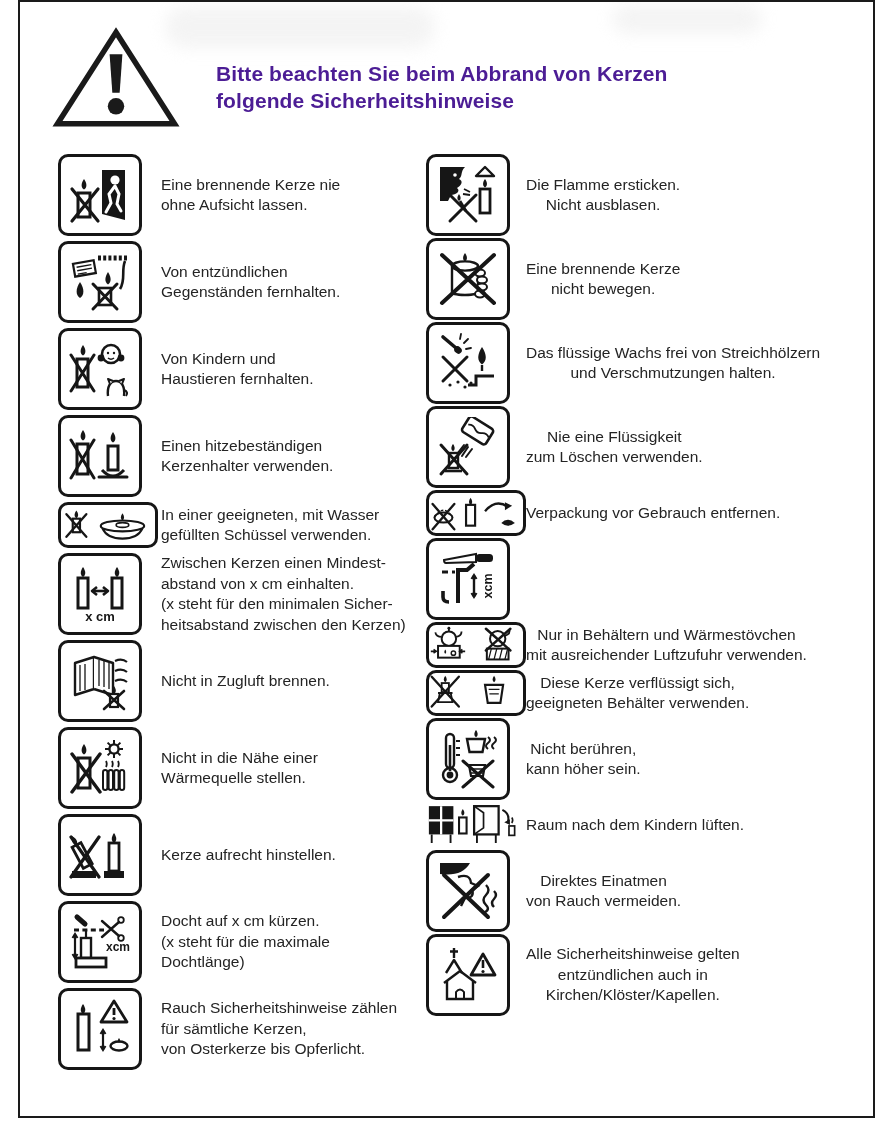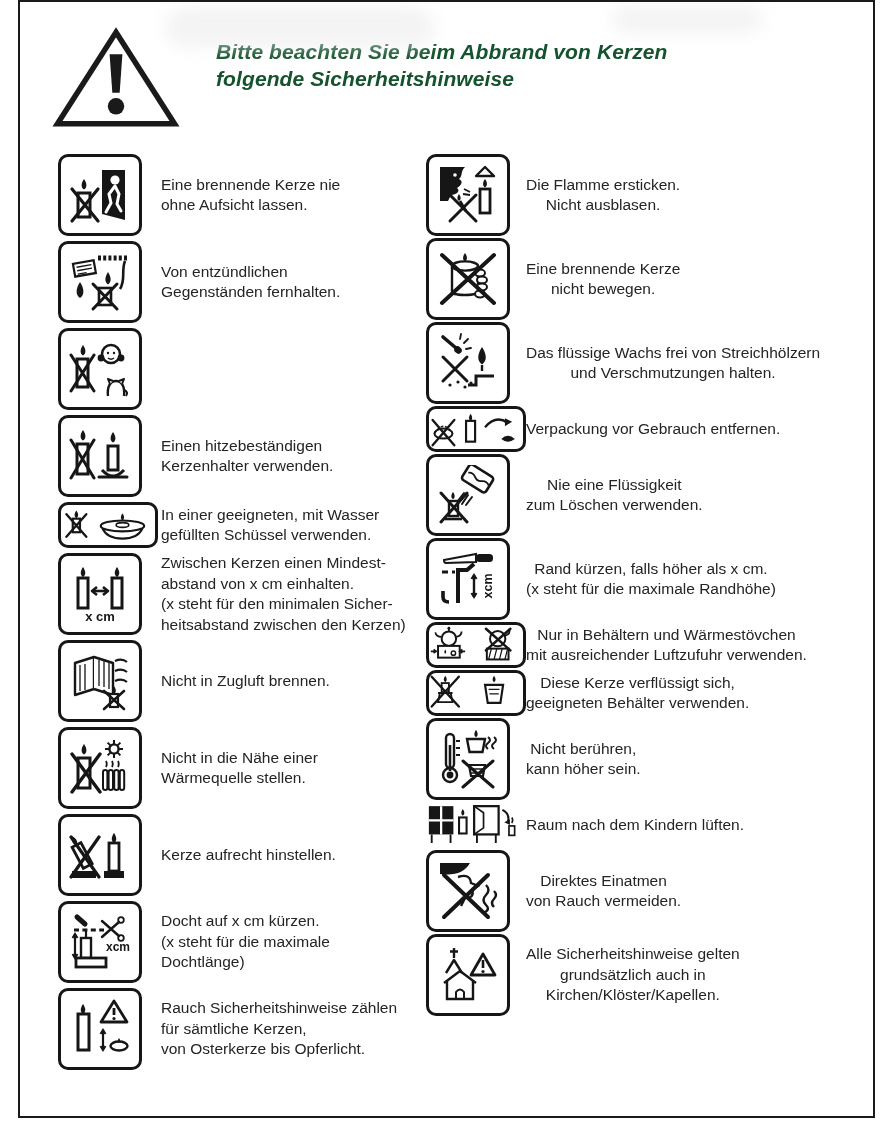--- a/index.html
+++ b/index.html
@@ -12,22 +12,22 @@
     position:absolute;left:18px;top:0;width:857px;height:1118px;
     border:2px solid #1a1a1a;box-sizing:border-box;background:#fff;overflow:hidden;
   }
   .smudge{position:absolute;background:#ededed;border-radius:26px;filter:blur(8px);opacity:.6;}
   .sm1{left:145px;top:4px;width:270px;height:42px;}
   .sm2{left:592px;top:2px;width:150px;height:30px;}
 
   header{display:flex;align-items:flex-start;margin:24px 0 0 32px;}
   .tri{flex:none;width:128px;height:104px;}
   h1{
-    font-size:21px;line-height:27px;font-weight:bold;color:#14532d;
-    margin:12px 0 0 36px;white-space:pre-line;letter-spacing:.1px;font-style:italic;
+    font-size:21px;line-height:27px;font-weight:bold;color:#4c1d95;
+    margin:34px 0 0 36px;white-space:pre-line;letter-spacing:.1px;
   }
 
   .columns{display:flex;margin-top:24px;padding-left:38px;}
   .col{display:flex;flex-direction:column;}
   .col-left{width:368px;flex:none;justify-content:flex-end;}
   .col-right{flex:1;min-width:0;text-align:center;}
   .item{display:flex;align-items:center;margin-bottom:5px;}
   .col-right .item{margin-bottom:2px;}
   .slot{flex:none;display:flex;justify-content:flex-start;align-items:center;}
   .col-left .slot{width:103px;}
@@ -115,20 +115,22 @@
                 <circle cx="51" cy="19" r="3.4" fill="#161616"></circle>
             <circle cx="38" cy="14" r="1.2" fill="#161616"></circle>
                 <circle cx="44" cy="14" r="1.2" fill="#161616"></circle>
             <path d="M38 19q3 2.4 6 0" stroke="#161616" stroke-width="1.6" fill="none"></path>
             <path d="M38 57c-1-9 2-15 8-15s9 6 8 15" fill="#fff" stroke="#161616" stroke-width="2.4"></path>
             <path d="M40 45l-2-5 5 2M52 45l2-5-5 2" fill="#fff" stroke="#161616" stroke-width="2" stroke-linejoin="round"></path>
             <path d="M54 51q5 2 2 6" fill="none" stroke="#161616" stroke-width="2"></path>
           </svg>
         </div>
           </div>
+        <p class="txt">Von Kindern und
+Haustieren fernhalten.</p>
       </div>
 
       <div class="item">
         <div class="slot">
             <div class="ib sq">
           <svg viewBox="0 0 60 60" width="62" height="60">
             <path d="M13 4c-3.2 4.5-3.2 8.5 0 10.5c3.2-2 3.2-6 0-10.5Z" fill="#161616"></path>
             <rect x="7" y="18" width="11" height="30" fill="#fff" stroke="#161616" stroke-width="3"></rect>
             <path d="M1 14L24 52M24 14L1 52" stroke="#161616" stroke-width="3" stroke-linecap="round"></path>
             <path d="M43 6c-3.2 4.5-3.2 8.5 0 10.5c3.2-2 3.2-6 0-10.5Z" fill="#161616"></path>
@@ -343,74 +345,72 @@
             <path d="M30 52h8v-9h18" fill="none" stroke="#161616" stroke-width="3"></path>
           </svg>
         </div>
           </div>
         <p class="txt">Das flüssige Wachs frei von Streichhölzern
 und Verschmutzungen halten.</p>
       </div>
 
       <div class="item">
         <div class="slot">
+            <div class="ib sq">
+          <svg viewBox="0 0 60 60" width="62" height="60">
+            <g transform="rotate(32 38 16)">
+              <rect x="24" y="4" width="28" height="18" rx="3" fill="#fff" stroke="#161616" stroke-width="2.6"></rect>
+              <path d="M27 13q4-3 8 0t8 0t8 0" fill="none" stroke="#161616" stroke-width="1.8"></path>
+            </g>
+            <path d="M26 28l-7 9M30 30l-6 9M34 32l-6 8" stroke="#161616" stroke-width="2" stroke-linecap="round"></path>
+            <path d="M15 27c-2.2 3-2.2 5.8 0 7.2c2.2-1.4 2.2-4.2 0-7.2Z" fill="#161616"></path>
+            <rect x="11" y="36" width="9" height="15" fill="#fff" stroke="#161616" stroke-width="2.4"></rect>
+            <path d="M7 54h17" stroke="#161616" stroke-width="2.6"></path>
+            <path d="M3 28L29 57M29 28L3 57" stroke="#161616" stroke-width="3" stroke-linecap="round"></path>
+          </svg>
+        </div>
+          </div>
+        <p class="txt">Nie eine Flüssigkeit
+zum Löschen verwenden.</p>
+      </div>
+
+      <div class="item">
+        <div class="slot">
             <div class="ib wd">
           <svg viewBox="0 0 104 44" width="94" height="40">
             <ellipse cx="16" cy="27" rx="10" ry="5.5" fill="#fff" stroke="#161616" stroke-width="2.2"></ellipse>
             <path d="M6 27q10-16 20 0" fill="none" stroke="#161616" stroke-width="1.6" stroke-dasharray="3 2"></path>
             <path d="M4 12L28 40M28 12L4 40" stroke="#161616" stroke-width="2.6" stroke-linecap="round"></path>
             <path d="M46 5c-2.4 3.4-2.4 6.4 0 8c2.4-1.6 2.4-4.6 0-8Z" fill="#161616"></path>
             <rect x="41" y="13" width="10" height="23" fill="#fff" stroke="#161616" stroke-width="2.4"></rect>
             <path d="M62 20q12-14 25-5" fill="none" stroke="#161616" stroke-width="2.6"></path>
             <path d="M84 10l8 4-8 5Z" fill="#161616"></path>
             <path d="M80 33q7-7 15 0q-8 6-15 0Z" fill="#161616"></path>
           </svg>
         </div>
           </div>
         <p class="txt">Verpackung vor Gebrauch entfernen.</p>
       </div>
 
       <div class="item">
         <div class="slot">
             <div class="ib sq">
           <svg viewBox="0 0 60 60" width="62" height="60">
-            <g transform="rotate(32 38 16)">
-              <rect x="24" y="4" width="28" height="18" rx="3" fill="#fff" stroke="#161616" stroke-width="2.6"></rect>
-              <path d="M27 13q4-3 8 0t8 0t8 0" fill="none" stroke="#161616" stroke-width="1.8"></path>
-            </g>
-            <path d="M26 28l-7 9M30 30l-6 9M34 32l-6 8" stroke="#161616" stroke-width="2" stroke-linecap="round"></path>
-            <path d="M15 27c-2.2 3-2.2 5.8 0 7.2c2.2-1.4 2.2-4.2 0-7.2Z" fill="#161616"></path>
-            <rect x="11" y="36" width="9" height="15" fill="#fff" stroke="#161616" stroke-width="2.4"></rect>
-            <path d="M7 54h17" stroke="#161616" stroke-width="2.6"></path>
-            <path d="M3 28L29 57M29 28L3 57" stroke="#161616" stroke-width="3" stroke-linecap="round"></path>
-          </svg>
-        </div>
-          </div>
-        <p class="txt">Nie eine Flüssigkeit
-zum Löschen verwenden.</p>
-      </div>
-
-      <div class="item">
-        <div class="slot">
-            <div class="ib sq">
-          <svg viewBox="0 0 60 60" width="62" height="60">
             <rect x="38" y="5" width="17" height="8" rx="3.5" fill="#161616"></rect>
             <path d="M6 11L38 5v8l-30 1q-2 0-2-3Z" fill="#fff" stroke="#161616" stroke-width="2"></path>
             <path d="M4 23h13" stroke="#161616" stroke-width="3" stroke-dasharray="6 4"></path>
             <path d="M20 19v35" stroke="#161616" stroke-width="4"></path>
             <path d="M20 21h9l7-6" stroke="#161616" stroke-width="4" fill="none"></path>
             <path d="M5 42v6q0 5 6 5" fill="none" stroke="#161616" stroke-width="3.6"></path>
             <path d="M36 26v22" stroke="#161616" stroke-width="2.4"></path>
             <path d="M33.5 30l2.5-4 2.5 4M33.5 44l2.5 4 2.5-4" fill="none" stroke="#161616" stroke-width="2.2"></path>
             <text transform="rotate(-90 50 37)" x="50" y="41" font-size="12.5" font-weight="bold" text-anchor="middle" fill="#161616">xcm</text>
           </svg>
         </div>
           </div>
-        <p class="txt">Rand kürzen, falls höher als x cm.
-(x steht für die maximale Randhöhe)</p>
       </div>
 
       <div class="item">
         <div class="slot">
             <div class="ib wd">
           <svg viewBox="0 0 104 44" width="94" height="40">
             <circle cx="22" cy="15" r="8" fill="#fff" stroke="#161616" stroke-width="2.2"></circle>
             <path d="M14 13q-6 0-7-5M30 13q6-1 6-6M22 7v-3" fill="none" stroke="#161616" stroke-width="2"></path>
             <circle cx="22" cy="3.4" r="1.6" fill="#161616"></circle>
             <rect x="10" y="23" width="24" height="13" fill="#fff" stroke="#161616" stroke-width="2.2"></rect>
@@ -517,19 +517,19 @@
             <path d="M9 36v18h26V36" fill="#fff" stroke="#161616" stroke-width="2.4"></path>
             <path d="M6 38l16-12l16 12" fill="none" stroke="#161616" stroke-width="2.4" stroke-linejoin="round"></path>
             <path d="M18 54v-7q4-5 8 0v7" fill="none" stroke="#161616" stroke-width="2"></path>
             <path d="M33 30h24L45 9Z" fill="#fff" stroke="#161616" stroke-width="2.8" stroke-linejoin="round"></path>
             <path d="M45 15v8" stroke="#161616" stroke-width="2.6"></path>
             <circle cx="45" cy="26.5" r="1.6" fill="#161616"></circle>
           </svg>
         </div>
           </div>
         <p class="txt">Alle Sicherheitshinweise gelten
-grundsätzlich auch in
+entzündlichen auch in
 Kirchen/Klöster/Kapellen.</p>
       </div>
 
     </div>
   </div>
 </div>
 
 </body></html>

